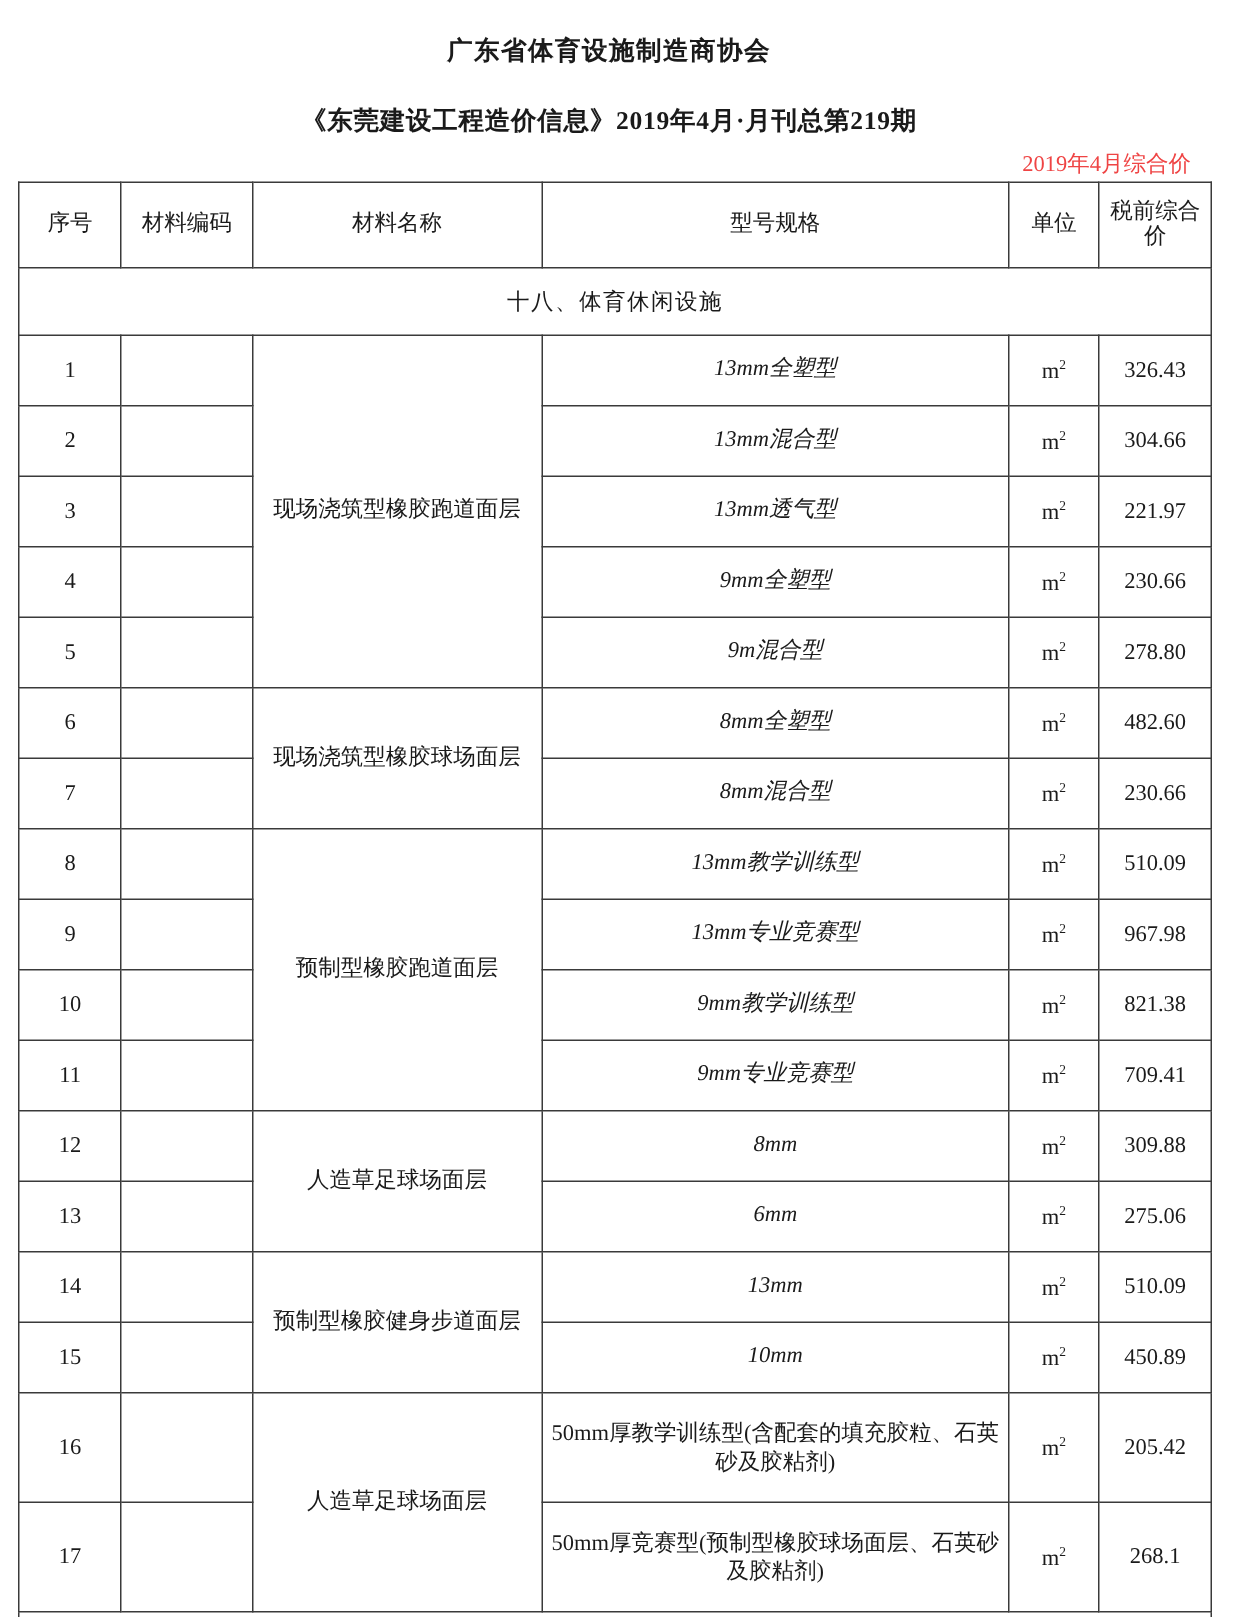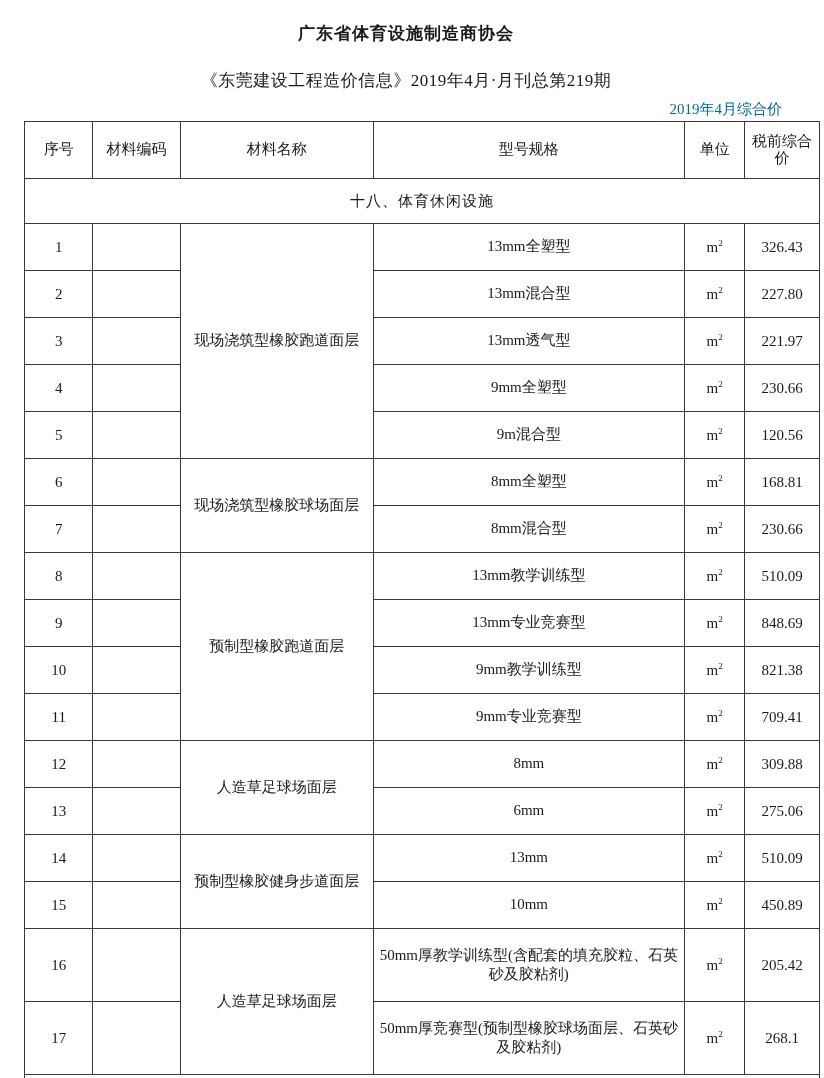--- a/index.html
+++ b/index.html
@@ -11,44 +11,44 @@
     width: 824px;
     height: 1078px;
     font-family: "Liberation Serif", "DejaVu Serif", serif;
     color: #1a1a1a;
     overflow: hidden;
   }
   .page {
     width: 812px;
     height: 1078px;
     box-sizing: border-box;
-    padding: 0 24px;
+    padding: 0 12px;
     position: relative;
   }
   .doc-title {
     text-align: center;
     font-size: 17px;
     font-weight: bold;
     letter-spacing: 1px;
     padding-top: 22px;
   }
   .doc-subtitle {
     text-align: center;
     font-size: 17px;
-    font-weight: normal;
+    font-weight: bold;
     letter-spacing: 0.5px;
     padding-top: 24px;
     padding-bottom: 8px;
   }
   .price-note {
     text-align: right;
     font-size: 15px;
     padding-right: 6px;
     padding-bottom: 2px;
-    color: #0369a1;
+    color: #ef4444;
   }
   table.price-table {
     border-collapse: collapse;
     width: 796px;
     table-layout: fixed;
   }
   table.price-table td,
   table.price-table th {
     border: 1px solid #3a3a3a;
     text-align: center;
@@ -72,20 +72,21 @@
   .section-row td {
     height: 38px;
     font-size: 16px;
     letter-spacing: 1px;
   }
   .data-row td {
     height: 40px;
   }
   .data-row td.spec-cell {
     line-height: 1.3;
+    font-style: italic;
   }
   .tall-row td {
     height: 66px;
   }
   .name-cell {
     line-height: 1.45;
     padding: 0 6px;
     font-family: Liberation Serif, serif;
   }
   .unit-cell {
@@ -145,51 +146,51 @@
         <td class="name-cell" rowspan="5">现场浇筑型橡胶跑道面层</td>
         <td class="spec-cell">13mm全塑型</td>
         <td class="unit-cell"><span>m</span><sup>2</sup></td>
         <td class="price-cell">326.43</td>
       </tr>
       <tr class="data-row">
         <td class="seq-cell">2</td>
         <td></td>
         <td class="spec-cell">13mm混合型</td>
         <td class="unit-cell"><span>m</span><sup>2</sup></td>
-        <td class="price-cell">227.80</td>
+        <td class="price-cell">304.66</td>
       </tr>
       <tr class="data-row">
         <td class="seq-cell">3</td>
         <td></td>
         <td class="spec-cell">13mm透气型</td>
         <td class="unit-cell"><span>m</span><sup>2</sup></td>
         <td class="price-cell">221.97</td>
       </tr>
       <tr class="data-row">
         <td class="seq-cell">4</td>
         <td></td>
         <td class="spec-cell">9mm全塑型</td>
         <td class="unit-cell"><span>m</span><sup>2</sup></td>
         <td class="price-cell">230.66</td>
       </tr>
       <tr class="data-row">
         <td class="seq-cell">5</td>
         <td></td>
         <td class="spec-cell">9m混合型</td>
         <td class="unit-cell"><span>m</span><sup>2</sup></td>
-        <td class="price-cell">120.56</td>
+        <td class="price-cell">278.80</td>
       </tr>
 
       <tr class="data-row">
         <td class="seq-cell">6</td>
         <td></td>
         <td class="name-cell" rowspan="2">现场浇筑型橡胶球场面层</td>
         <td class="spec-cell">8mm全塑型</td>
         <td class="unit-cell"><span>m</span><sup>2</sup></td>
-        <td class="price-cell">168.81</td>
+        <td class="price-cell">482.60</td>
       </tr>
       <tr class="data-row">
         <td class="seq-cell">7</td>
         <td></td>
         <td class="spec-cell">8mm混合型</td>
         <td class="unit-cell"><span>m</span><sup>2</sup></td>
         <td class="price-cell">230.66</td>
       </tr>
 
       <tr class="data-row">
@@ -198,21 +199,21 @@
         <td class="name-cell" rowspan="4">预制型橡胶跑道面层</td>
         <td class="spec-cell">13mm教学训练型</td>
         <td class="unit-cell"><span>m</span><sup>2</sup></td>
         <td class="price-cell">510.09</td>
       </tr>
       <tr class="data-row">
         <td class="seq-cell">9</td>
         <td></td>
         <td class="spec-cell">13mm专业竞赛型</td>
         <td class="unit-cell"><span>m</span><sup>2</sup></td>
-        <td class="price-cell">848.69</td>
+        <td class="price-cell">967.98</td>
       </tr>
       <tr class="data-row">
         <td class="seq-cell">10</td>
         <td></td>
         <td class="spec-cell">9mm教学训练型</td>
         <td class="unit-cell"><span>m</span><sup>2</sup></td>
         <td class="price-cell">821.38</td>
       </tr>
       <tr class="data-row">
         <td class="seq-cell">11</td>

